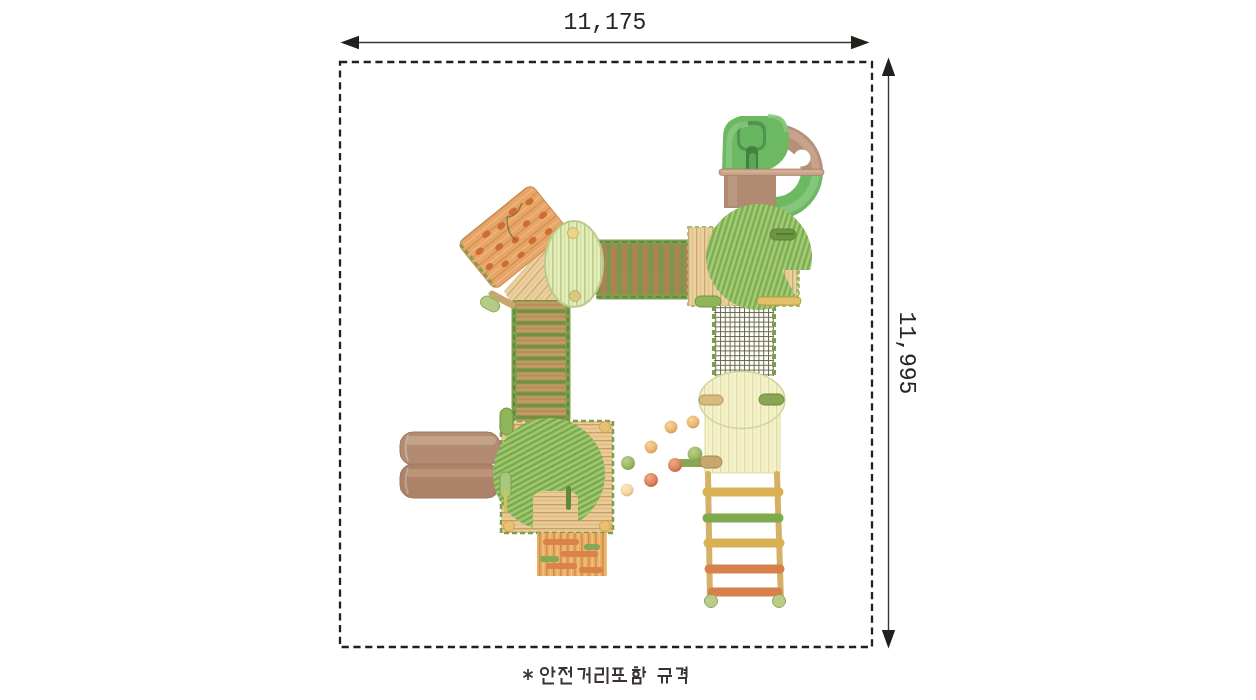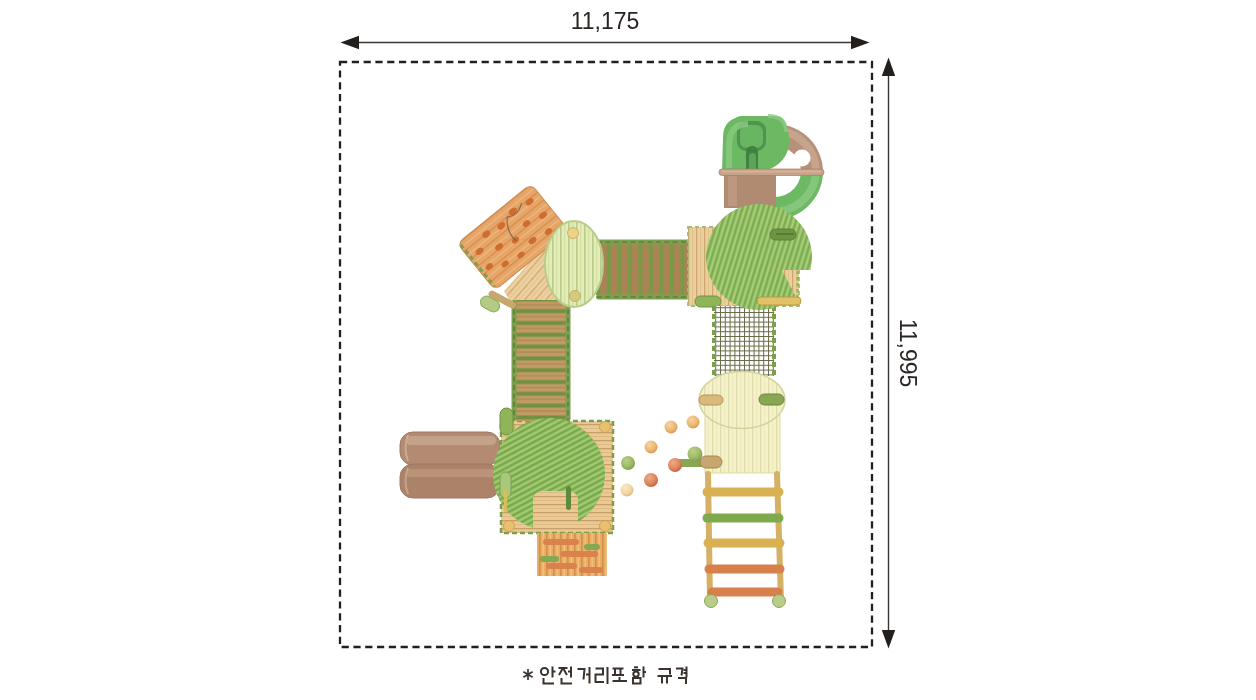--- a/index.html
+++ b/index.html
@@ -1,17 +1,17 @@
 <!DOCTYPE html>
 <html><head>
 <meta charset="utf-8">
 <style>
 html,body{margin:0;padding:0;background:#ffffff;}
 #page{position:relative;width:1256px;height:700px;background:#ffffff;overflow:hidden;
-font-family:Liberation Sans, sans-serif;}
+font-family:Liberation Mono, monospace;}
 </style>
 </head>
 <body>
 <div id="page">
 <svg width="1256" height="700" viewBox="0 0 1256 700">
 <defs>
 
   <pattern id="leafA" width="5" height="5" patternUnits="userSpaceOnUse" patternTransform="rotate(17)">
     <rect width="5" height="5" fill="#99c268"></rect>
     <rect x="0" width="1.7" height="5" fill="#77aa4c"></rect>

